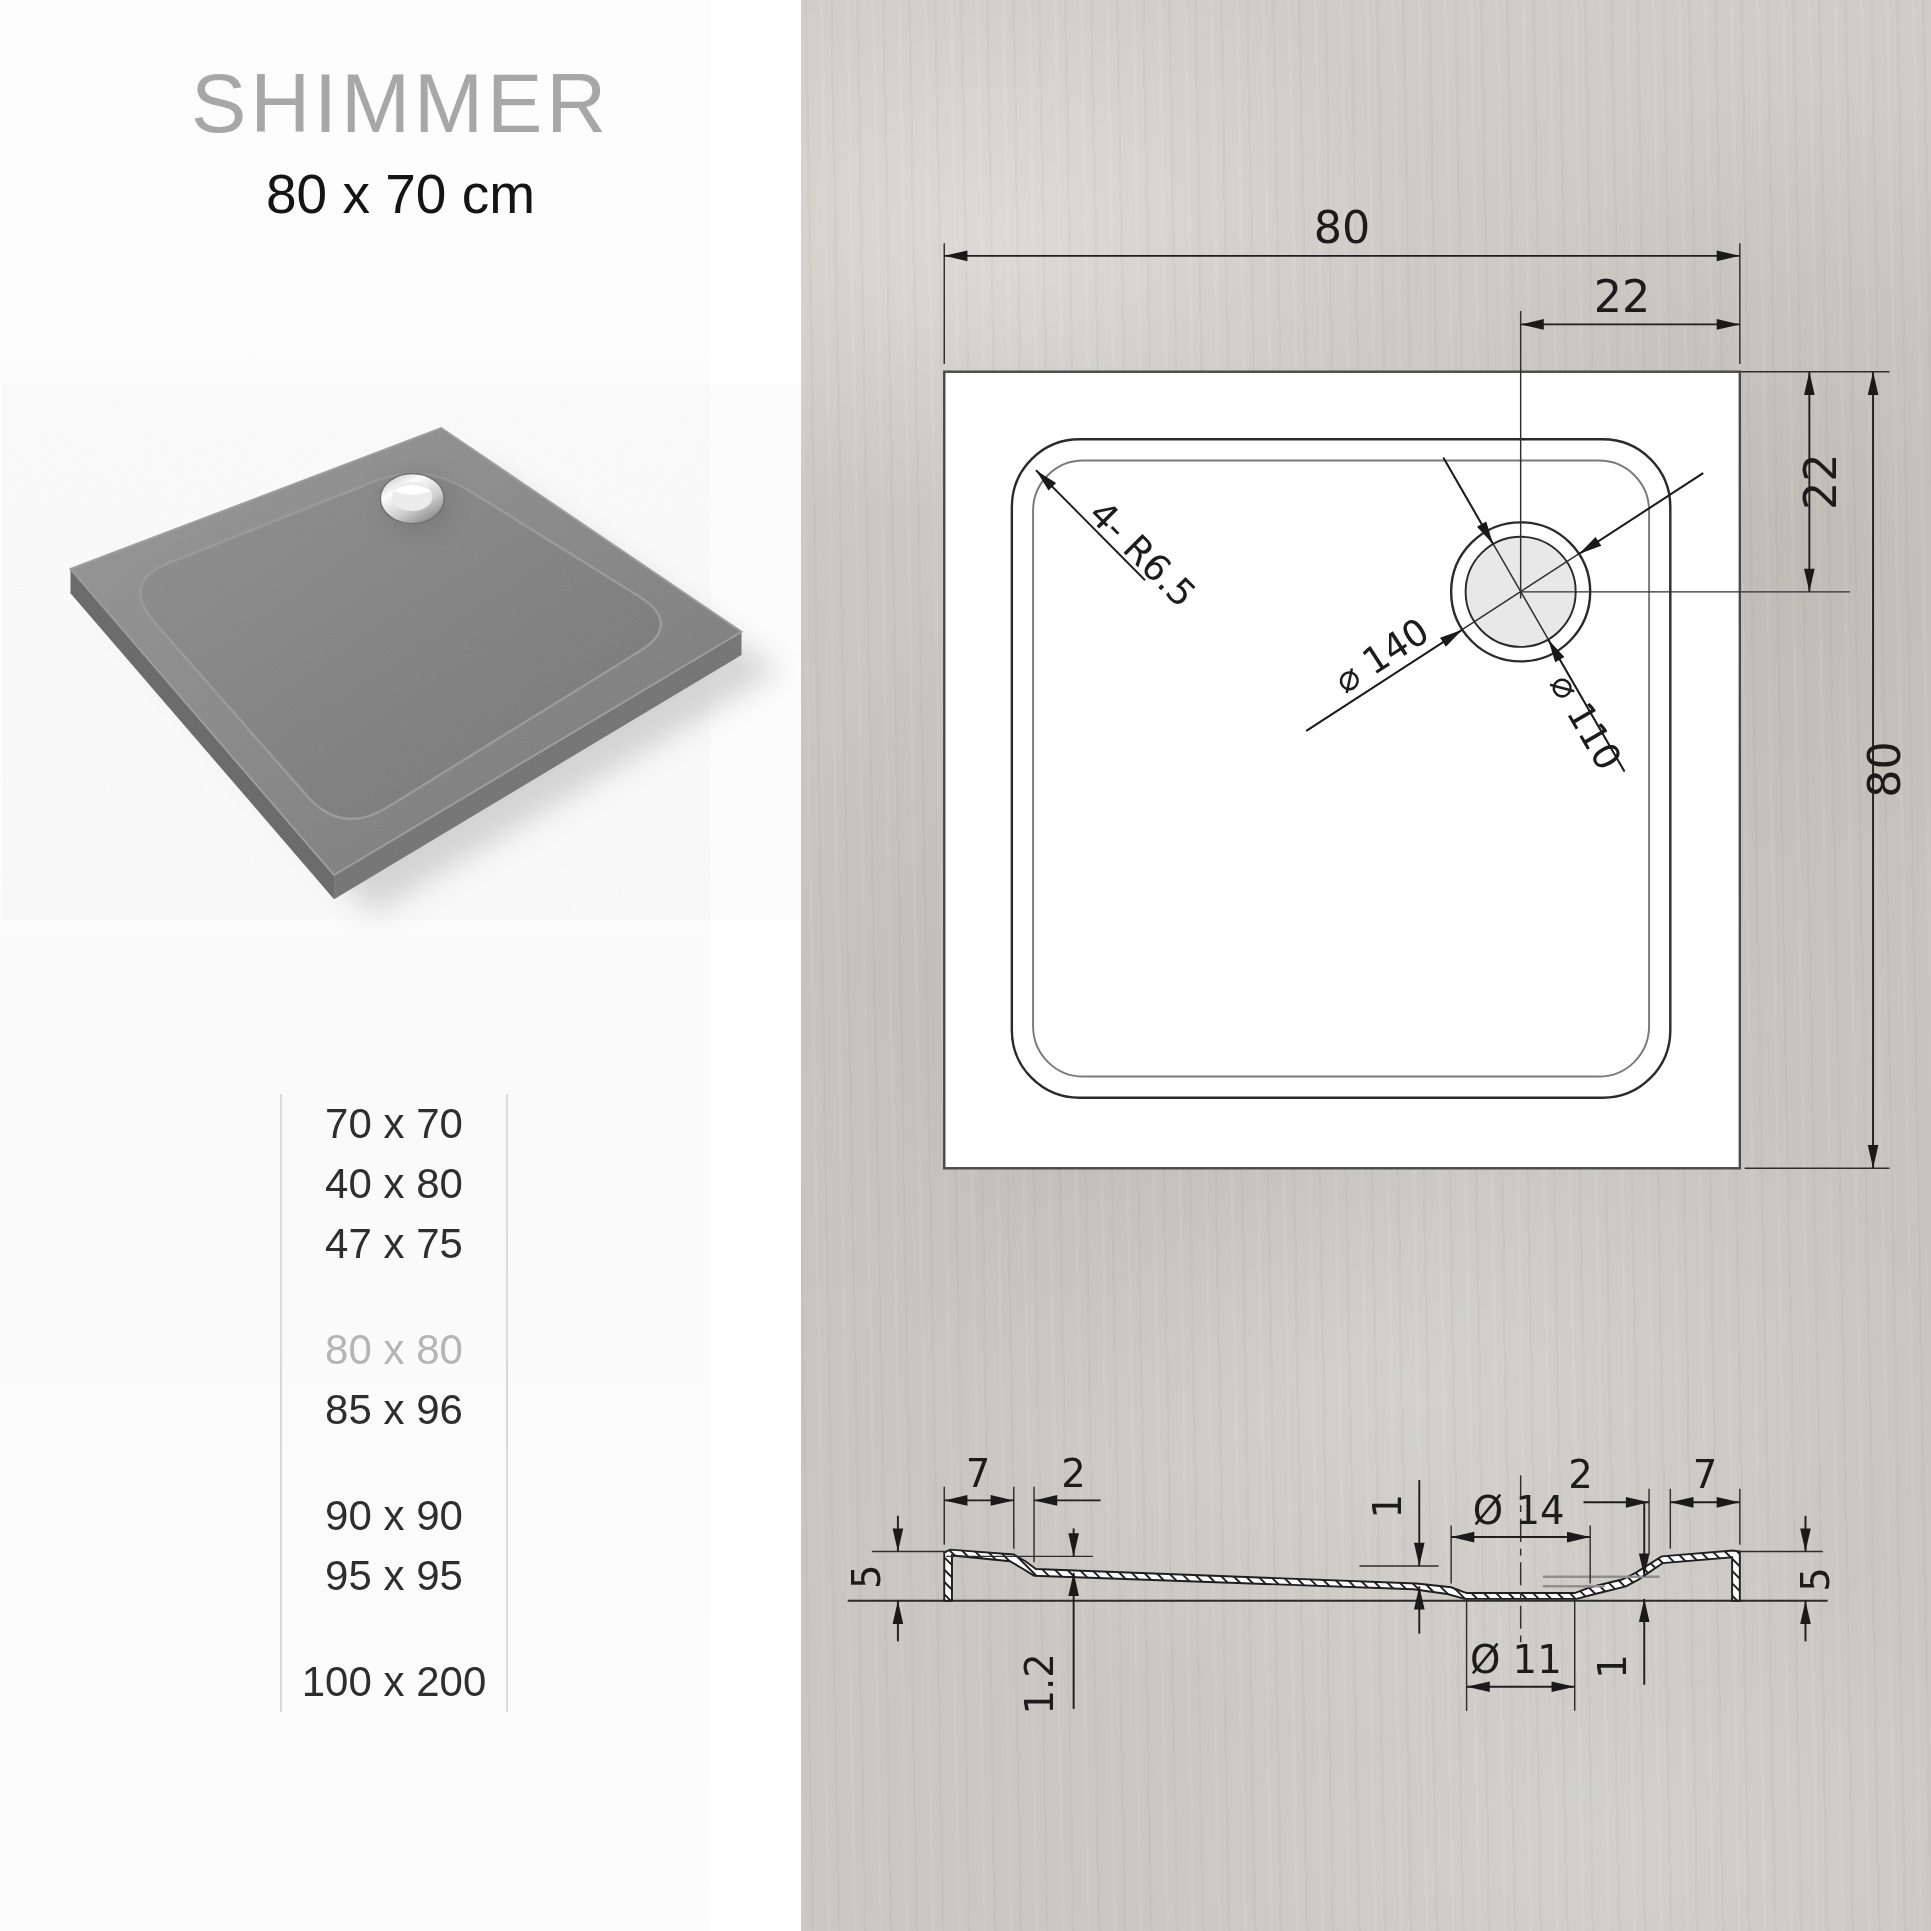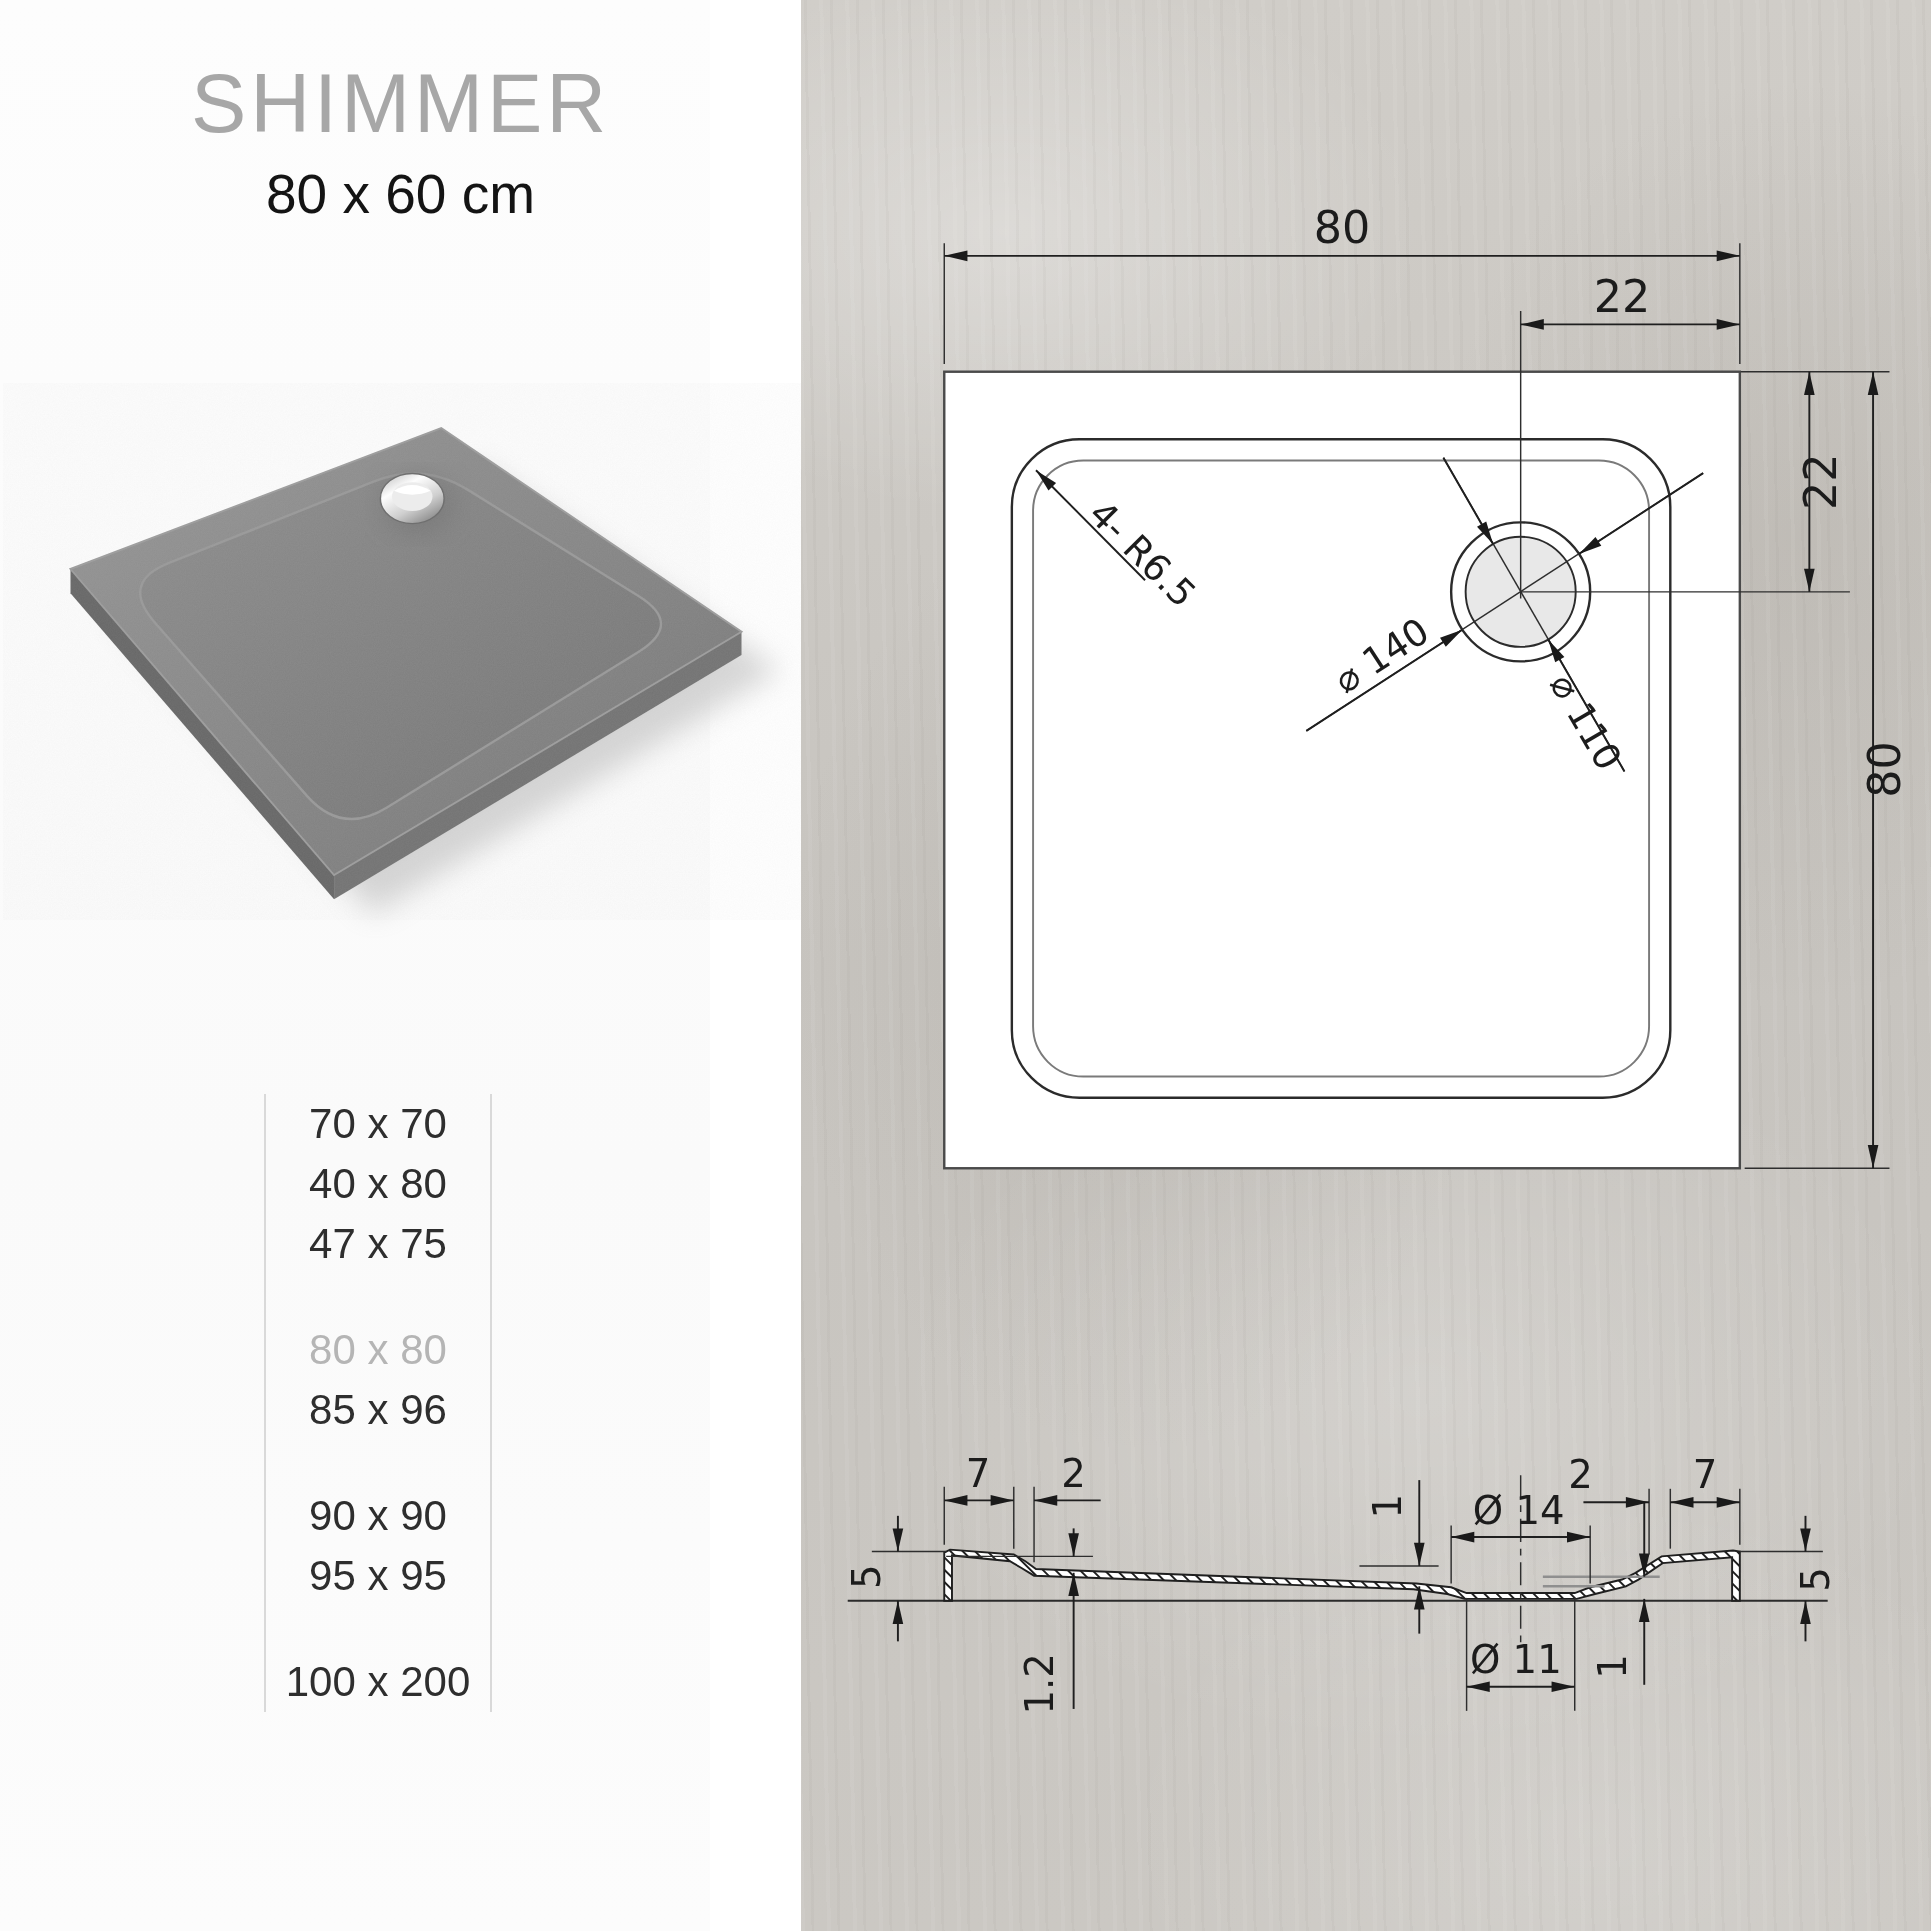--- a/index.html
+++ b/index.html
@@ -8,21 +8,21 @@
 
   
   .left-panel{position:absolute;left:0;top:0;width:710px;height:1931px;
               background:linear-gradient(180deg,#fdfdfd 0%,#fafafa 60%,#fcfcfc 100%);}
   .title{position:absolute;left:0;top:56px;width:801px;text-align:center;
          font-size:83px;font-weight:400;letter-spacing:3.9px;color:#a7a7a7;}
   .subtitle{position:absolute;left:0;top:162px;width:801px;text-align:center;
             font-size:55px;font-weight:400;color:#141414;}
   .tray-wrap{position:absolute;left:0;top:290px;width:811px;height:811px;}
 
-  .size-list{position:absolute;left:264px;top:1094px;width:224px;
+  .size-list{position:absolute;left:280px;top:1094px;width:224px;
              border-left:2.9px solid #d9d9d9;border-right:2.9px solid #d9d9d9;
              display:flex;flex-direction:column;}
   .size-item{height:60px;line-height:60px;text-align:center;
              font-size:42px;color:#2e2e2e;white-space:nowrap;}
   .size-item.gap{margin-top:46px;}
   .size-item.current{color:#b5b5b5;}
 
   
   .right-panel{position:absolute;left:801px;top:0;width:1130px;height:1931px;
     background-color:#cac7c2;
@@ -44,21 +44,21 @@
   .thin{stroke:#2e2e2e;stroke-width:1.5;fill:none;}
   .dim{stroke:#1f1f1f;stroke-width:2;fill:none;}
   .main{stroke:#2b2b2b;stroke-width:2.5;fill:none;}
   .gray-ref{stroke:#8f8f8f;stroke-width:2.6;fill:none;}
 </style>
 </head>
 <body>
 
 <div class="left-panel">
   <div class="title">SHIMMER</div>
-  <div class="subtitle">80 x 60 cm</div>
+  <div class="subtitle">80 x 70 cm</div>
 
   <div class="tray-wrap">
     <svg width="811" height="811" viewBox="0 0 840 840">
       <defs>
         <linearGradient id="topG" x1="0" y1="0" x2="1" y2="1">
           <stop offset="0" stop-color="#959595"></stop>
             <stop offset="0.5" stop-color="#868686"></stop>
             <stop offset="1" stop-color="#747474"></stop>
         </linearGradient>
         <linearGradient id="recG" x1="0" y1="0" x2="1" y2="1">

